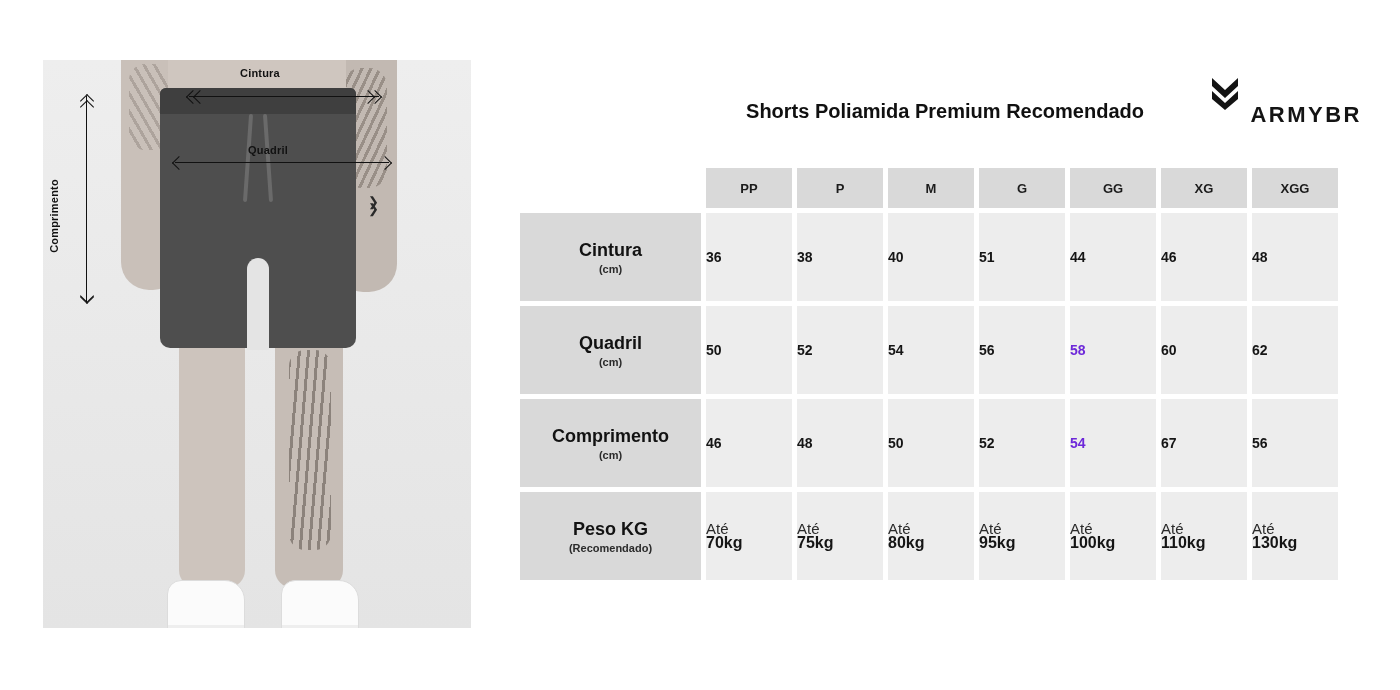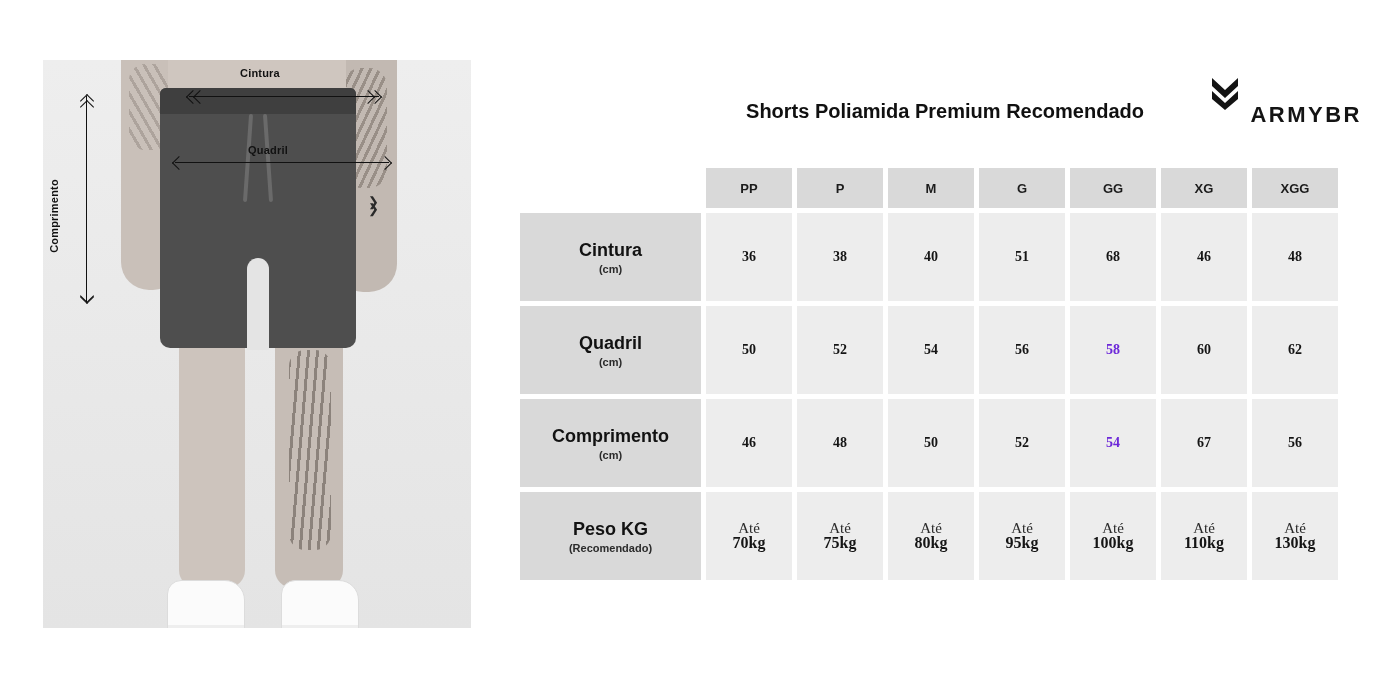--- a/index.html
+++ b/index.html
@@ -323,26 +323,24 @@
     display: block;
     font-size: 11px;
     font-weight: 700;
     color: #2b2b2b;
     margin-top: 2px;
   }
   .val-cell {
     width: 86px;
     height: 88px;
     background: #ededed;
-    text-align: center;
     vertical-align: middle;
     font-size: 14px;
     font-weight: 700;
     color: #151515;
-    font-family: Liberation Serif, serif;
   }
   .val-cell.dim { color: #6d28d9; }
   .val-cell .pre {
     display: block;
     font-size: 15px;
     font-weight: 400;
     color: #2a2a2a;
     line-height: 13px;
   }
   .val-cell .kg {
@@ -426,21 +424,21 @@
 
     <tr>
       <td class="row-head">
         <span class="rh-main">Cintura</span>
         <span class="rh-sub">(cm)</span>
       </td>
       <td class="val-cell">36</td>
       <td class="val-cell">38</td>
       <td class="val-cell">40</td>
       <td class="val-cell">51</td>
-      <td class="val-cell">68</td>
+      <td class="val-cell">44</td>
       <td class="val-cell">46</td>
       <td class="val-cell">48</td>
     </tr>
 
     <tr>
       <td class="row-head">
         <span class="rh-main">Quadril</span>
         <span class="rh-sub">(cm)</span>
       </td>
       <td class="val-cell">50</td>

